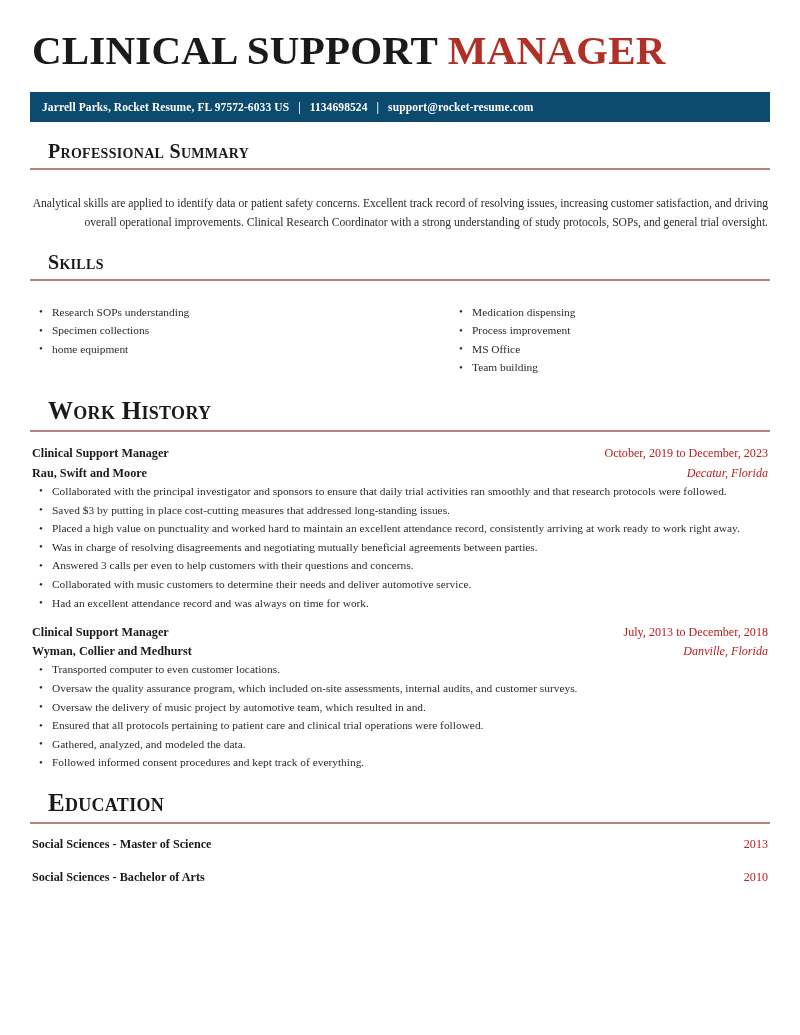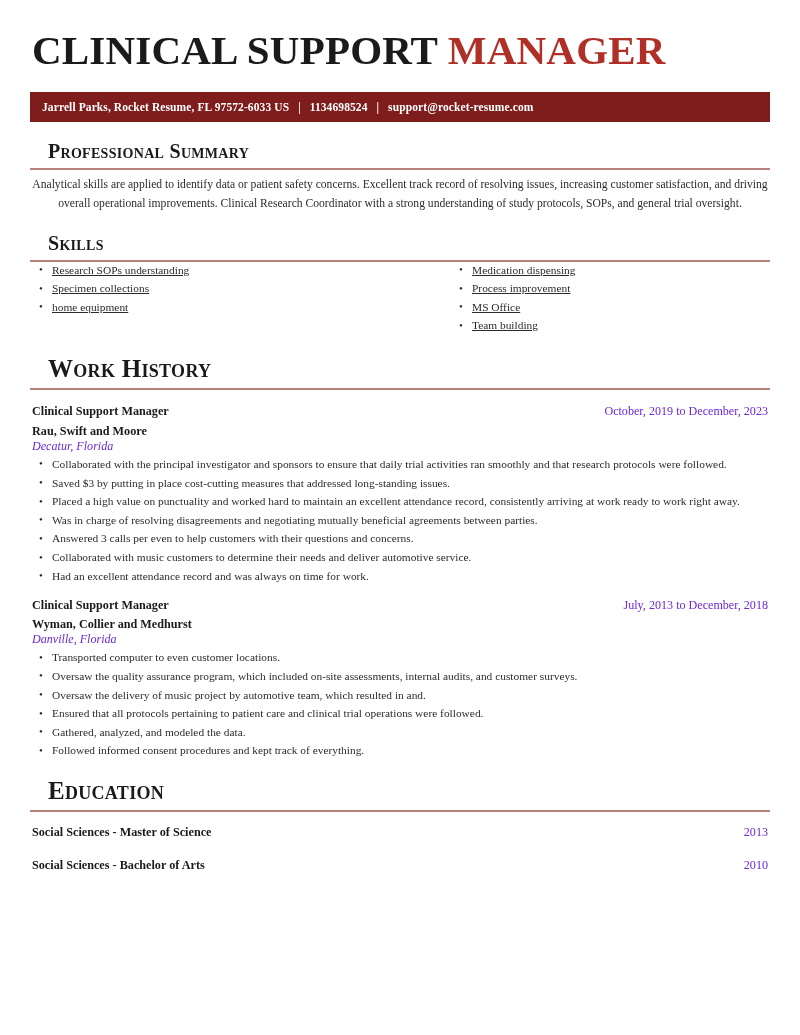--- a/index.html
+++ b/index.html
@@ -28,21 +28,21 @@
     line-height: 1.0;
     font-weight: 700;
     letter-spacing: 0.2px;
     white-space: nowrap;
     margin: 4px 0 0 2px;
   }
   .title .t-dark { color: #1a1a1a; }
   .title .t-accent { color: #b03028; }
 
   .contact-bar {
-    background: #7f1d1d;
+    background: #0c4a6e;
     color: #ffffff;
     margin-top: 21px;
     height: 30px;
     display: flex;
     align-items: center;
     padding: 0 12px;
     box-sizing: border-box;
   }
   .contact-bar .c-item {
     font-size: 11.5px;
@@ -71,23 +71,23 @@
   .sec-head.sz-lg { font-size: 25px; }
   .sec-rule {
     border-bottom: 2px solid #b5827e;
     margin-top: 6px;
   }
 
   
   .summary {
     font-size: 11.6px;
     line-height: 1.62;
-    margin-top: 6px;
+    margin-top: 25px;
     padding: 0 2px;
-    text-align: center;
+    text-align: right;
   }
 
   
   ul.blist {
     list-style: none;
     margin: 0;
     padding: 0;
   }
   ul.blist li {
     font-size: 11.4px;
@@ -99,23 +99,22 @@
   ul.blist li::before {
     content: "\2022";
     position: absolute;
     left: 9px;
     top: -0.5px;
     font-size: 11px;
     color: #2b2b2b;
   }
 
   .skills-wrap {
-    margin-top: 1px;
+    margin-top: 24px;
     display: flex;
-    text-decoration: underline;
   }
   .skills-col { width: 50%; box-sizing: border-box; }
   .skills-col.right { padding-left: 50px; }
 
   .certs-wrap { margin-top: 11px; }
 
   
   .job { margin-top: 14px; }
   .job:first-of-type { margin-top: 13px; }
   .row {
@@ -125,24 +124,24 @@
     padding: 0 2px;
   }
   .row .left {
     font-size: 12.2px;
     font-weight: 700;
     color: #1a1a1a;
   }
   .row .right {
     font-size: 12.1px;
     font-weight: 400;
-    color: #6d28d9;
+    color: #b91c1c;
     white-space: nowrap;
   }
-  .row.sub { margin-top: 4.5px; flex-direction: column; }
+  .row.sub { margin-top: 4.5px; }
   .row.sub .left {
     font-size: 12.2px;
     font-weight: 700;
   }
   .row.sub .right {
     font-style: italic;
     font-size: 12.1px;
   }
   .job-bullets { margin-top: 3px; }
 

